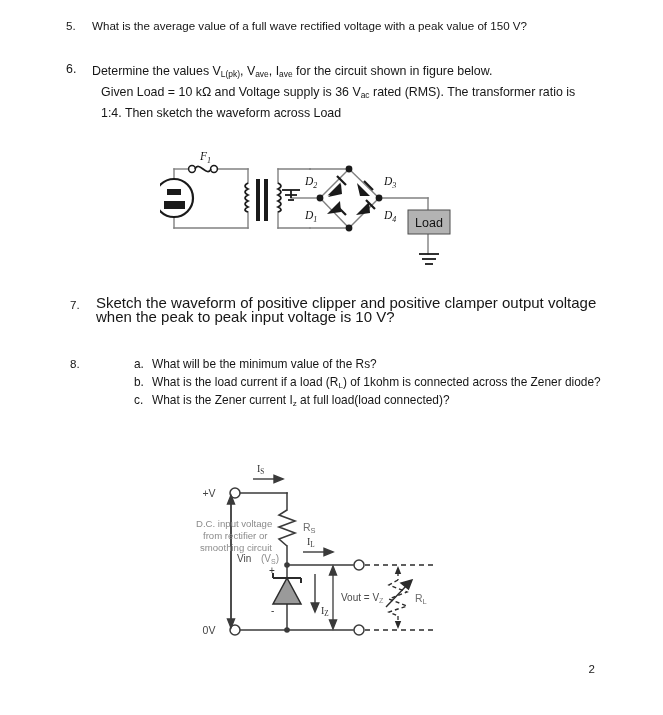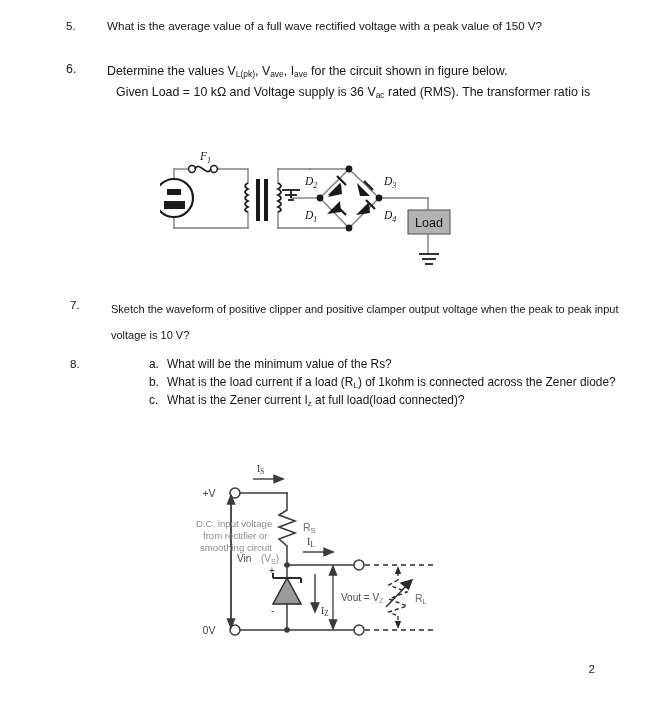--- a/index.html
+++ b/index.html
@@ -32,40 +32,39 @@
     width: 26px;
     flex: 0 0 26px;
     font-size: 11.6px;
     line-height: 17.5px;
     color: #161616;
   }
   .q-body {
     font-size: 11.6px;
     line-height: 17.5px;
     color: #161616;
-    margin-left: 15px;
   }
   .q-body .ln { display: block; white-space: nowrap; }
   .indent-1 { padding-left: 9px; }
 
   sub {
     font-size: 0.68em;
     line-height: 0;
     vertical-align: -0.22em;
   }
 
   
   #q5 { left: 66px; top: 17px; width: 560px; }
   
   #q6 { left: 66px; top: 61px; width: 560px; }
   #q6 .q-num { font-size: 12.4px; }
   #q6 .q-body { font-size: 12.4px; line-height: 21px; }
   
   #q7 { left: 70px; top: 296px; width: 560px; }
-  #q7 .q-body { font-size: 11px; line-height: 26px; }
+  #q7 .q-body { font-size: 15px; line-height: 14px; }
   #q7 .q-body .ln { white-space: normal; }
   
   #q8 { left: 70px; top: 355px; width: 560px; }
   #q8 .q-body { font-size: 11.9px; line-height: 18px; }
   #q8 .q-body .ln { white-space: normal; }
 
   .sublist {
     list-style: none;
     margin: 0;
     padding: 0 0 0 38px;
@@ -108,20 +107,21 @@
     <div class="q-body">
       <span class="ln">What is the average value of a full wave rectified voltage with a peak value of 150 V?</span>
     </div>
   </div>
 
   <div class="q" id="q6">
     <div class="q-num">6.</div>
     <div class="q-body">
       <span class="ln">Determine the values V<sub>L(pk)</sub>, V<sub>ave</sub>, I<sub>ave</sub> for the circuit shown in figure below.</span>
       <span class="ln indent-1">Given Load = 10 kΩ and Voltage supply is 36 V<sub>ac</sub> rated (RMS). The transformer ratio is</span>
+      <span class="ln indent-1">1:4. Then sketch the waveform across Load</span>
     </div>
   </div>
 
   <div class="figure" id="fig-bridge">
     <svg width="360" height="148" viewBox="0 0 360 148">
       <g stroke="#808080" stroke-width="1.4" fill="none" stroke-linecap="square">
 
         <path d="M14 19 L30 19"></path>
         <path d="M56 19 L88 19"></path>
         <path d="M88 19 L88 33"></path>

